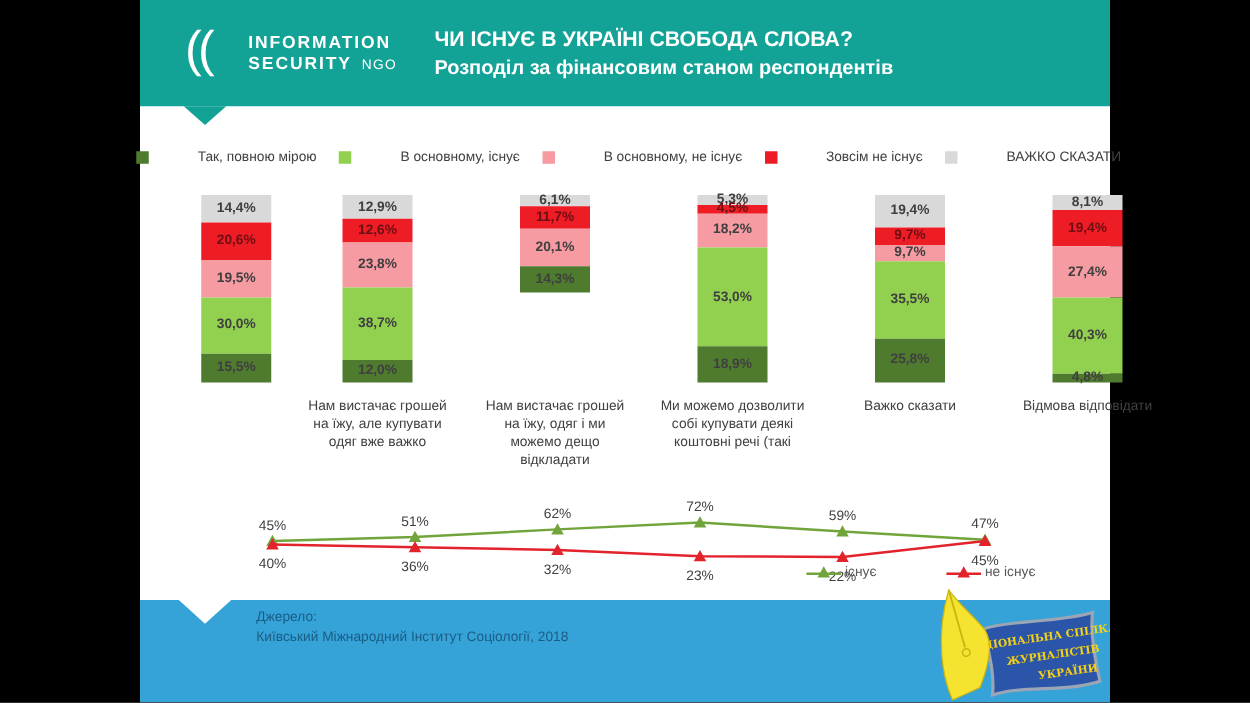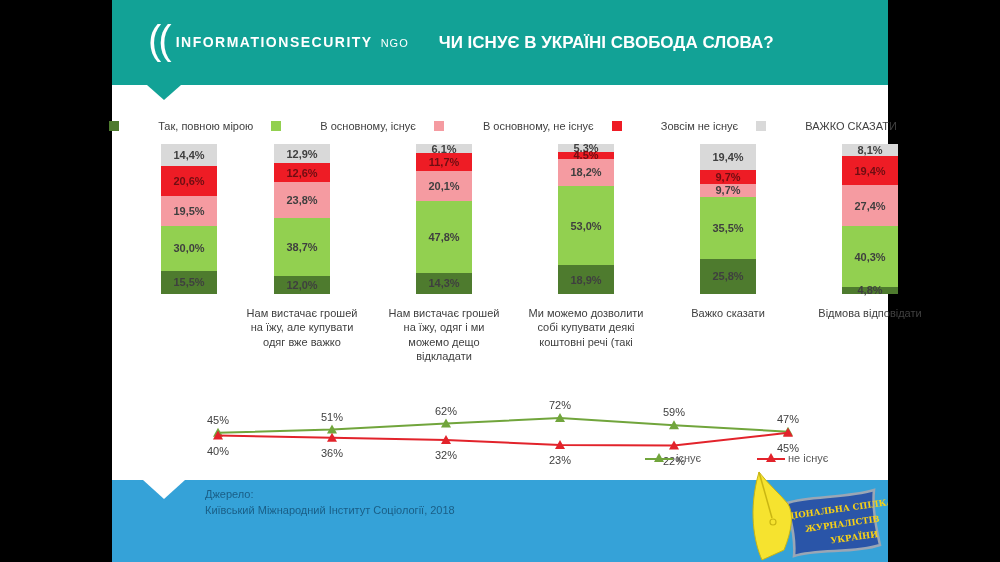--- a/index.html
+++ b/index.html
@@ -5,37 +5,37 @@
   html,body{margin:0;padding:0;background:#000;}
   *{box-sizing:border-box;}
   .stage{position:relative;width:1000px;height:562px;background:#000;overflow:hidden;
          font-family:"Liberation Sans",sans-serif;}
   .slide{position:absolute;left:112px;top:0;width:776px;height:562px;background:#fff;}
 
   
   .header{position:absolute;left:0;top:0;width:776px;height:85px;display:flex;align-items:center;}
   .logo{display:flex;align-items:center;margin-left:36px;color:#fff;}
   .logo-mark{font-size:40px;font-weight:400;letter-spacing:-3px;line-height:0.8;margin-right:7px;margin-top:-6px;}
-  .logo-text{display:flex;flex-direction:row;line-height:1.25;}
+  .logo-text{display:flex;flex-direction:column;line-height:1.25;margin-left:23px;}
   .logo-l1{font-size:14px;letter-spacing:1.5px;font-weight:600;}
   .logo-l2{font-size:14px;letter-spacing:1.5px;font-weight:600;}
   .logo-ngo{font-size:11px;font-weight:400;letter-spacing:1px;margin-left:8px;}
   .titles{margin-left:30px;color:#fff;}
   .title1{font-size:17px;font-weight:700;line-height:1.5;}
   .title2{font-size:16px;font-weight:700;line-height:1.4;}
   .header-tail{position:absolute;left:35px;top:85px;width:0;height:0;
                border-left:17px solid transparent;border-right:17px solid transparent;}
 
   
   .legend{position:absolute;left:49px;top:120px;width:684px;display:flex;justify-content:center;column-gap:18px;}
   .legend-item{display:flex;align-items:center;font-size:11px;color:#404040;white-space:nowrap;gap:34px;}
   .legend-swatch{width:10px;height:10px;margin-right:5px;flex:none;}
 
   
-  .bars{position:absolute;left:49px;top:144px;width:684px;display:flex;gap:28px;}
+  .bars{position:absolute;left:49px;top:156px;width:684px;display:flex;gap:28px;}
   .bar-col{width:114px;display:flex;flex-direction:column;align-items:center;}
   .bar-stack{width:56px;height:150px;display:flex;flex-direction:column;}
   .bar-seg{position:relative;width:56px;}
   .bar-seg .pct{position:absolute;left:0;right:0;top:50%;transform:translateY(-50%);
                 text-align:center;font-size:11px;font-weight:700;white-space:nowrap;line-height:1;}
   .cat-label{width:120px;margin-top:12px;text-align:center;font-size:11px;line-height:1.3;color:#404040;}
 
   
   .line-svg{position:absolute;left:49px;top:390px;overflow:visible;}
   .line-legend-item{position:absolute;display:flex;align-items:flex-end;font-size:11px;color:#595959;}
@@ -61,20 +61,21 @@
     <div class="header" style="background: rgb(18, 162, 150);">
       <div class="logo">
         <span class="logo-mark">((</span>
         <span class="logo-text">
           <span class="logo-l1">INFORMATION</span>
           <span class="logo-l2"><span>SECURITY</span><span class="logo-ngo">NGO</span></span>
         </span>
       </div>
       <div class="titles">
         <div class="title1">ЧИ ІСНУЄ В УКРАЇНІ СВОБОДА СЛОВА?</div>
+        <div class="title2">Розподіл за фінансовим станом респондентів</div>
       </div>
     </div>
     <div class="header-tail" style="border-top: 15px solid rgb(18, 162, 150);"></div>
 
     <div class="legend" id="bar-legend">
         <div class="legend-item">
           <span class="legend-swatch" style="background: rgb(78, 123, 46);"></span>
           <span>Так, повною мірою</span>
         </div>
         <div class="legend-item">
@@ -138,23 +139,20 @@
         <div class="bar-col">
           <div class="bar-stack">
             <div class="bar-seg" style="height: 9.15px; background: rgb(217, 217, 217);">
               <span class="pct" style="color: rgb(63, 63, 63);">6,1%</span>
             </div>
             <div class="bar-seg" style="height: 17.55px; background: rgb(238, 28, 37);">
               <span class="pct" style="color: rgb(110, 14, 18);">11,7%</span>
             </div>
             <div class="bar-seg" style="height: 30.15px; background: rgb(245, 155, 161);">
               <span class="pct" style="color: rgb(63, 63, 63);">20,1%</span>
-            </div>
-            <div class="bar-seg" style="height: 71.7px; background: rgb(146, 208, 80);">
-              <span class="pct" style="color: rgb(63, 63, 63);">47,8%</span>
             </div>
             <div class="bar-seg" style="height: 21.45px; background: rgb(78, 123, 46);">
               <span class="pct" style="color: rgb(63, 63, 63);">14,3%</span>
             </div>
           </div>
           <div class="cat-label">Нам вистачає грошей на їжу, одяг і ми можемо дещо відкладати</div>
         </div>
         <div class="bar-col">
           <div class="bar-stack">
             <div class="bar-seg" style="height: 7.95px; background: rgb(217, 217, 217);">

